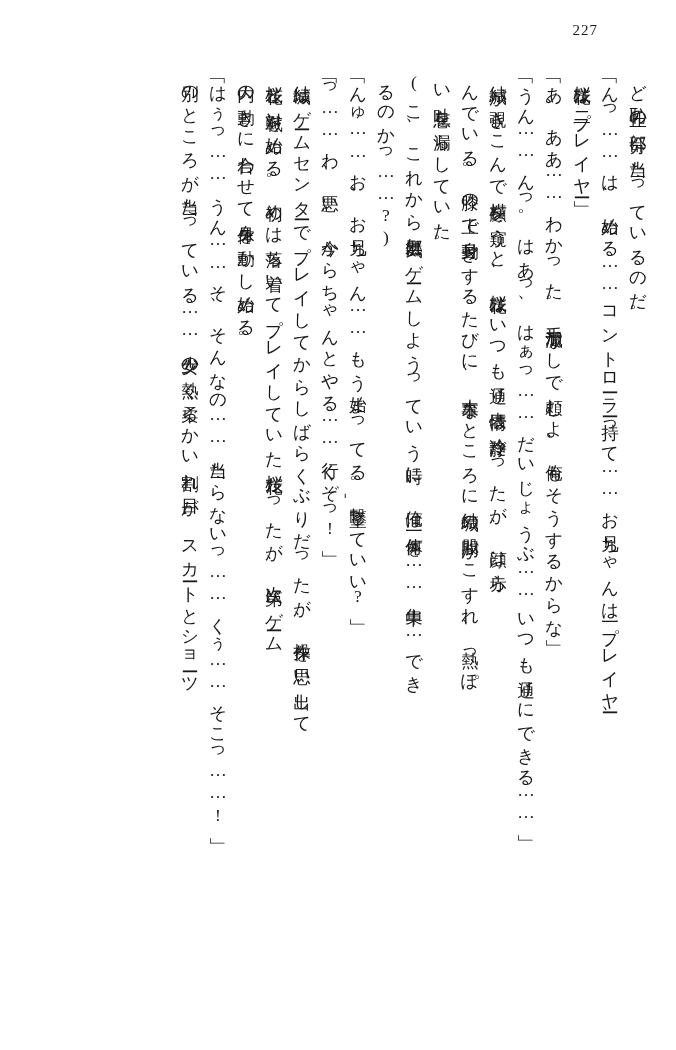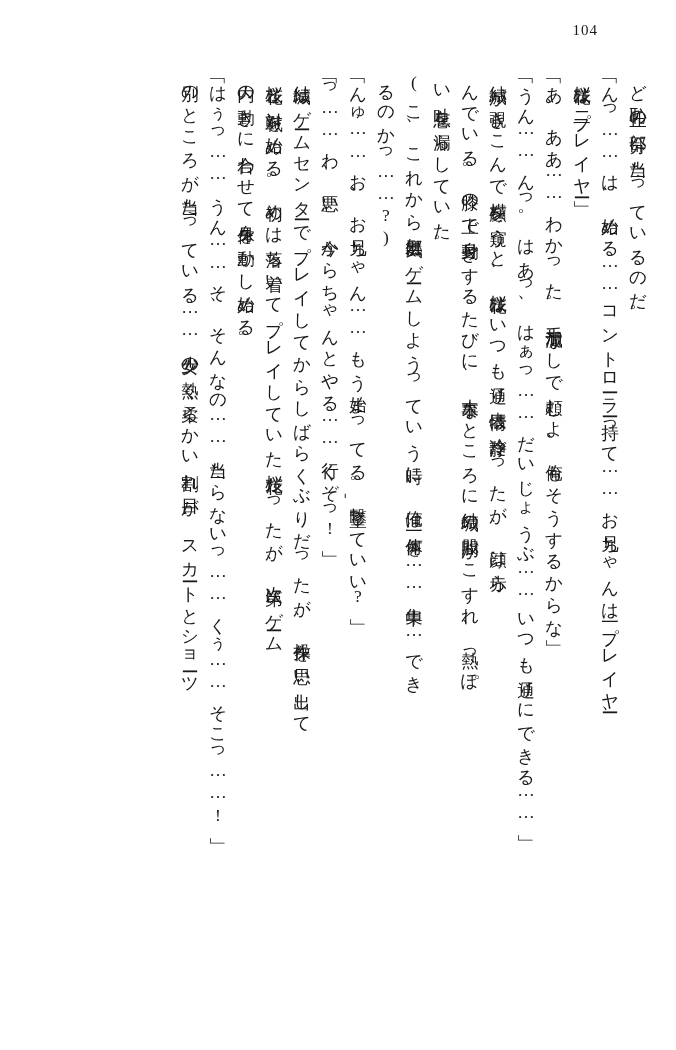--- a/index.html
+++ b/index.html
@@ -57,21 +57,21 @@
   }
   .line .emph {
     text-decoration: underline;
     text-underline-offset: 3px;
   }
 </style>
 </head>
 <body>
 
 <div class="page">
-  <div class="page-number">104</div>
+  <div class="page-number">227</div>
   <div class="text-body" id="text-body">
       <div class="line">ど恥丘の部分に当たっているのだ。</div>
       <div class="line">「んっ……は、始める……コントローラー持って……お兄ちゃんは一プレイヤー、</div>
       <div class="line">桜花は二プレイヤー」</div>
       <div class="line">「あ、ああ……わかった。手加減なしで頼むよ、俺もそうするからな」</div>
       <div class="line">「うん……んっ。はあっ、はぁっ……だいじょうぶ……いつも通りにできる……」</div>
       <div class="line">結城が覗きこんで横顔を窺うと、桜花はいつも通り表情は冷静だったが、顔は赤ら</div>
       <div class="line">んでいる。膝の上で身動ぎするたびに、大事なところに結城の股間がこすれ、熱っぽ</div>
       <div class="line">い吐息を漏らしていた。</div>
       <div class="line">(こ、これから無邪気にゲームしようっていう時に、俺は一体何を……集中……でき</div>

